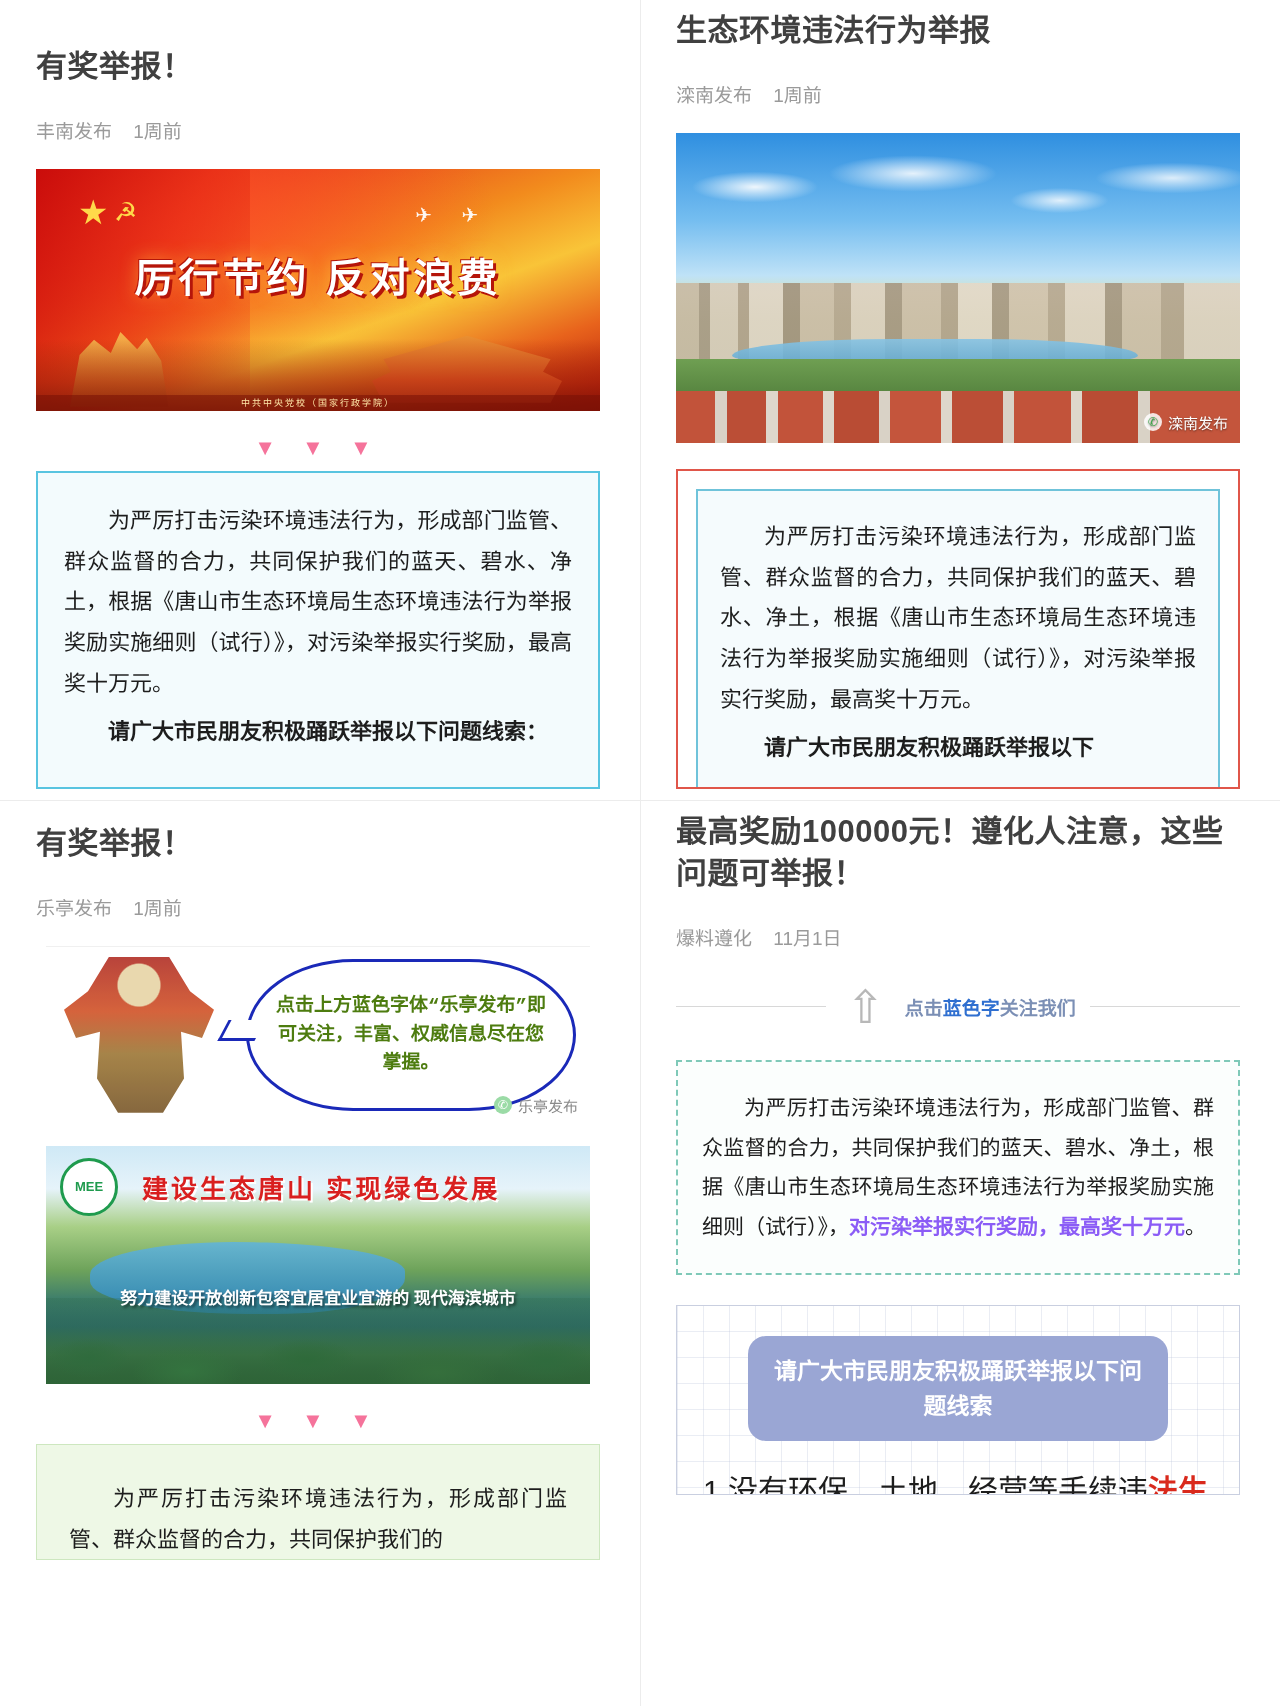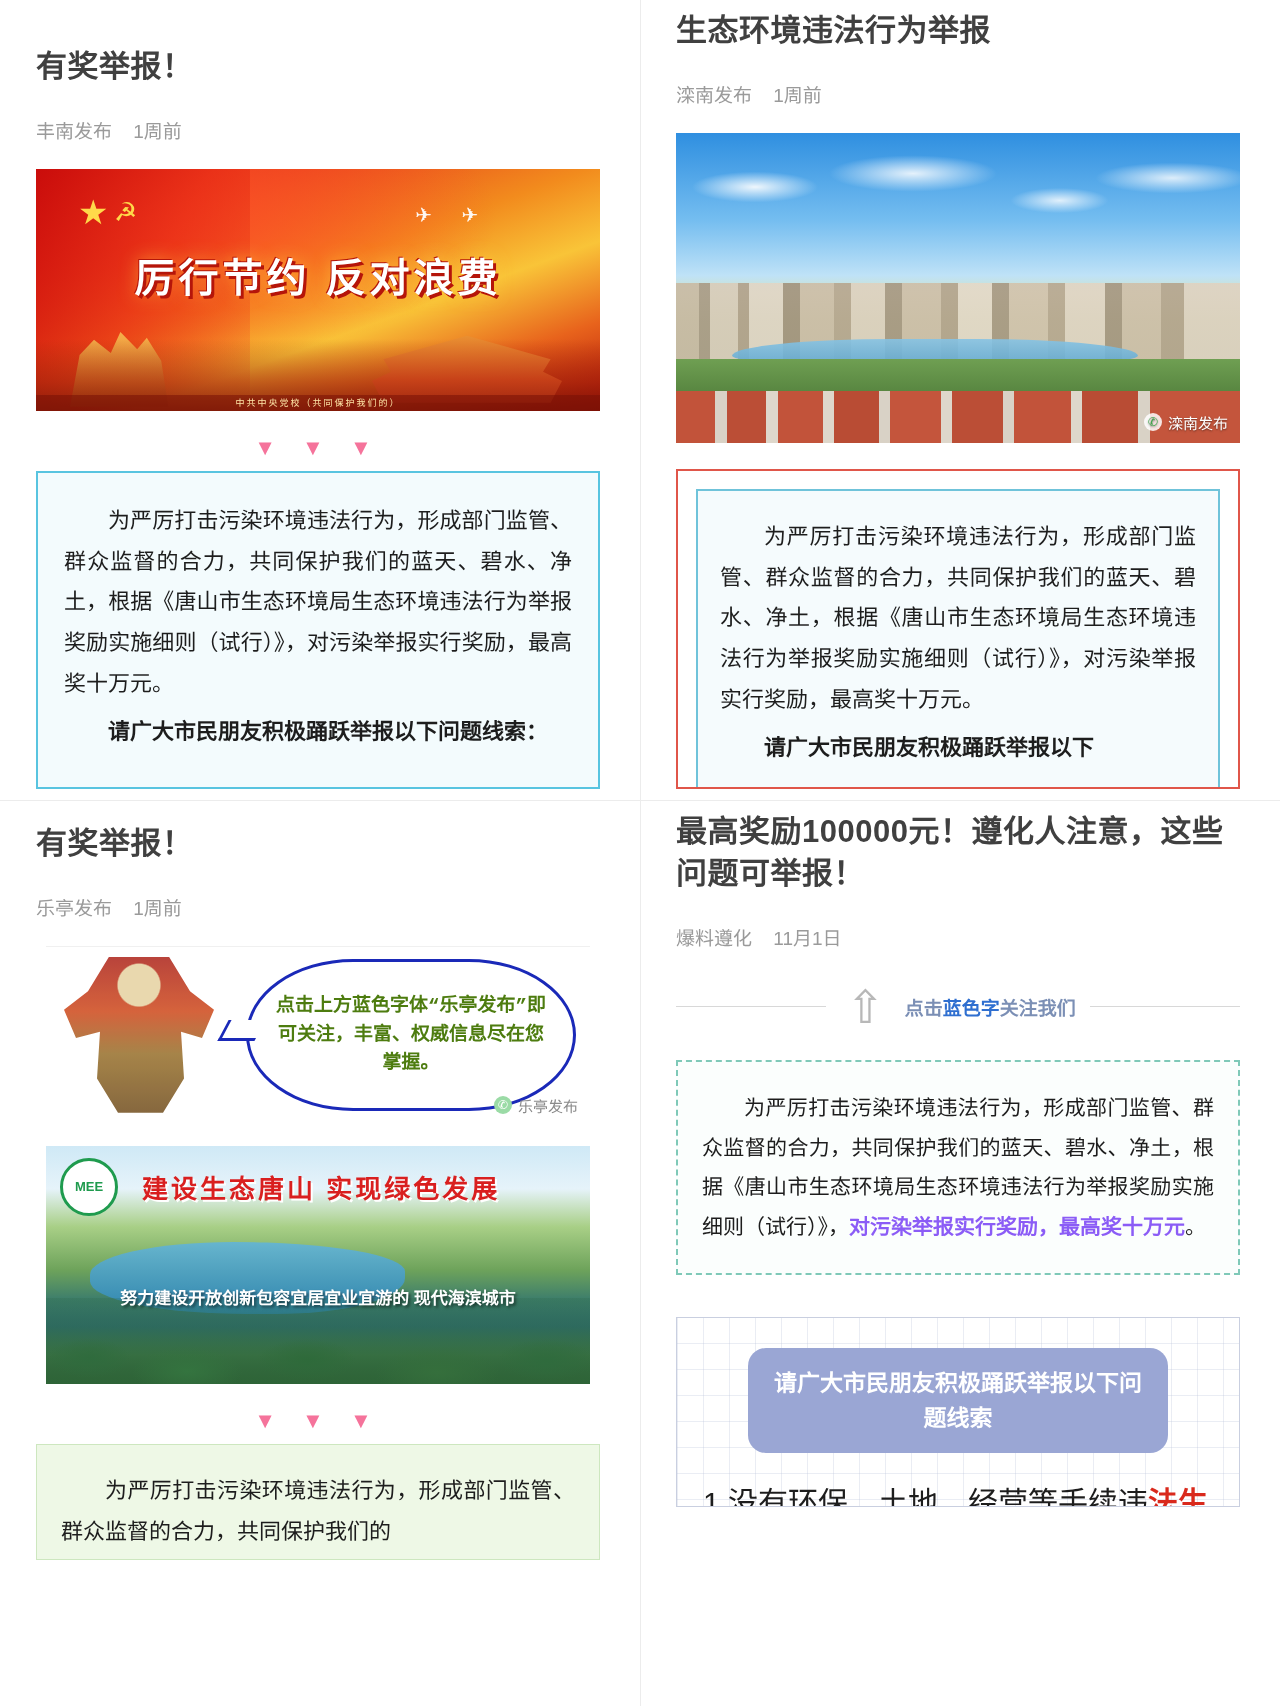--- a/index.html
+++ b/index.html
@@ -231,21 +231,21 @@
 
   .tbox-green {
     border: 1px solid #cde7bf;
     background: #eef8e6;
     padding: 26px 24px;
     font-size: 22px;
     line-height: 1.85;
     color: #1d1d1d;
     text-align: justify;
   }
-  .tbox-green p { margin: 0; text-indent: 2em; font-family: Liberation Serif, serif; }
+  .tbox-green p { margin: 8px; text-indent: 2em; font-family: Liberation Serif, serif; }
 
   
   .lt-banner {
     height: 62px;
     background: linear-gradient(90deg, #f4b81c 0%, #f6c52a 30%, #f4a91a 60%, #e8901a 100%);
     position: relative;
   }
   .lt-banner .ltext {
     position: absolute; left: 50%; top: 50%; transform: translate(-50%,-50%);
     font-size: 22px; font-weight: bold; color: #b21b12;
@@ -418,21 +418,21 @@
       <div class="img">
         <div class="banner-red">
           <div class="flagwave"></div>
           <div class="star">★</div>
           <div class="hammer">☭</div>
           <div class="doves">✈ ✈</div>
           <div class="statue"></div>
           <div class="wall"></div>
           <div class="gate"></div>
           <div class="bannertext">厉行节约  反对浪费</div>
-          <div class="footstrip">中共中央党校（共同保护我们的）</div>
+          <div class="footstrip">中共中央党校（国家行政学院）</div>
         </div>
       </div>
 
       <div class="arrows">▼ ▼ ▼</div>
 
       <div class="tbox clip-bottom">
         <p>为严厉打击污染环境违法行为，形成部门监管、群众监督的合力，共同保护我们的蓝天、碧水、净土，根据《唐山市生态环境局生态环境违法行为举报奖励实施细则（试行）》，对污染举报实行奖励，最高奖十万元。</p>
         <p class="b">请广大市民朋友积极踊跃举报以下问题线索：</p>
       </div>
     </div>
@@ -514,20 +514,20 @@
         <div class="ftext">
           <span>点击</span><span class="blue">蓝色字</span><span>关注我们</span>
         </div>
         <div class="rule"></div>
       </div>
 
       <div class="tbox-dash">
         <p><span>为严厉打击污染环境违法行为，形成部门监管、群众监督的合力，共同保护我们的蓝天、碧水、净土，根据《唐山市生态环境局生态环境违法行为举报奖励实施细则（试行）》，</span><span class="hl">对污染举报实行奖励，最高奖十万元</span><span>。</span></p>
       </div>
 
-      <div class="gridbox clip-bottom-xs" style="margin-top:42px; max-height:190px;">
+      <div class="gridbox clip-bottom-xs" style="margin-top:30px; max-height:190px;">
         <div class="pill">请广大市民朋友积极踊跃举报以下问题线索</div>
         <div class="gridline"><span>1.没有环保、土地、经营等手续违</span><span class="red">法生产排</span></div>
       </div>
     </div>
 
   </div>
 </div>
 
 </body></html>

